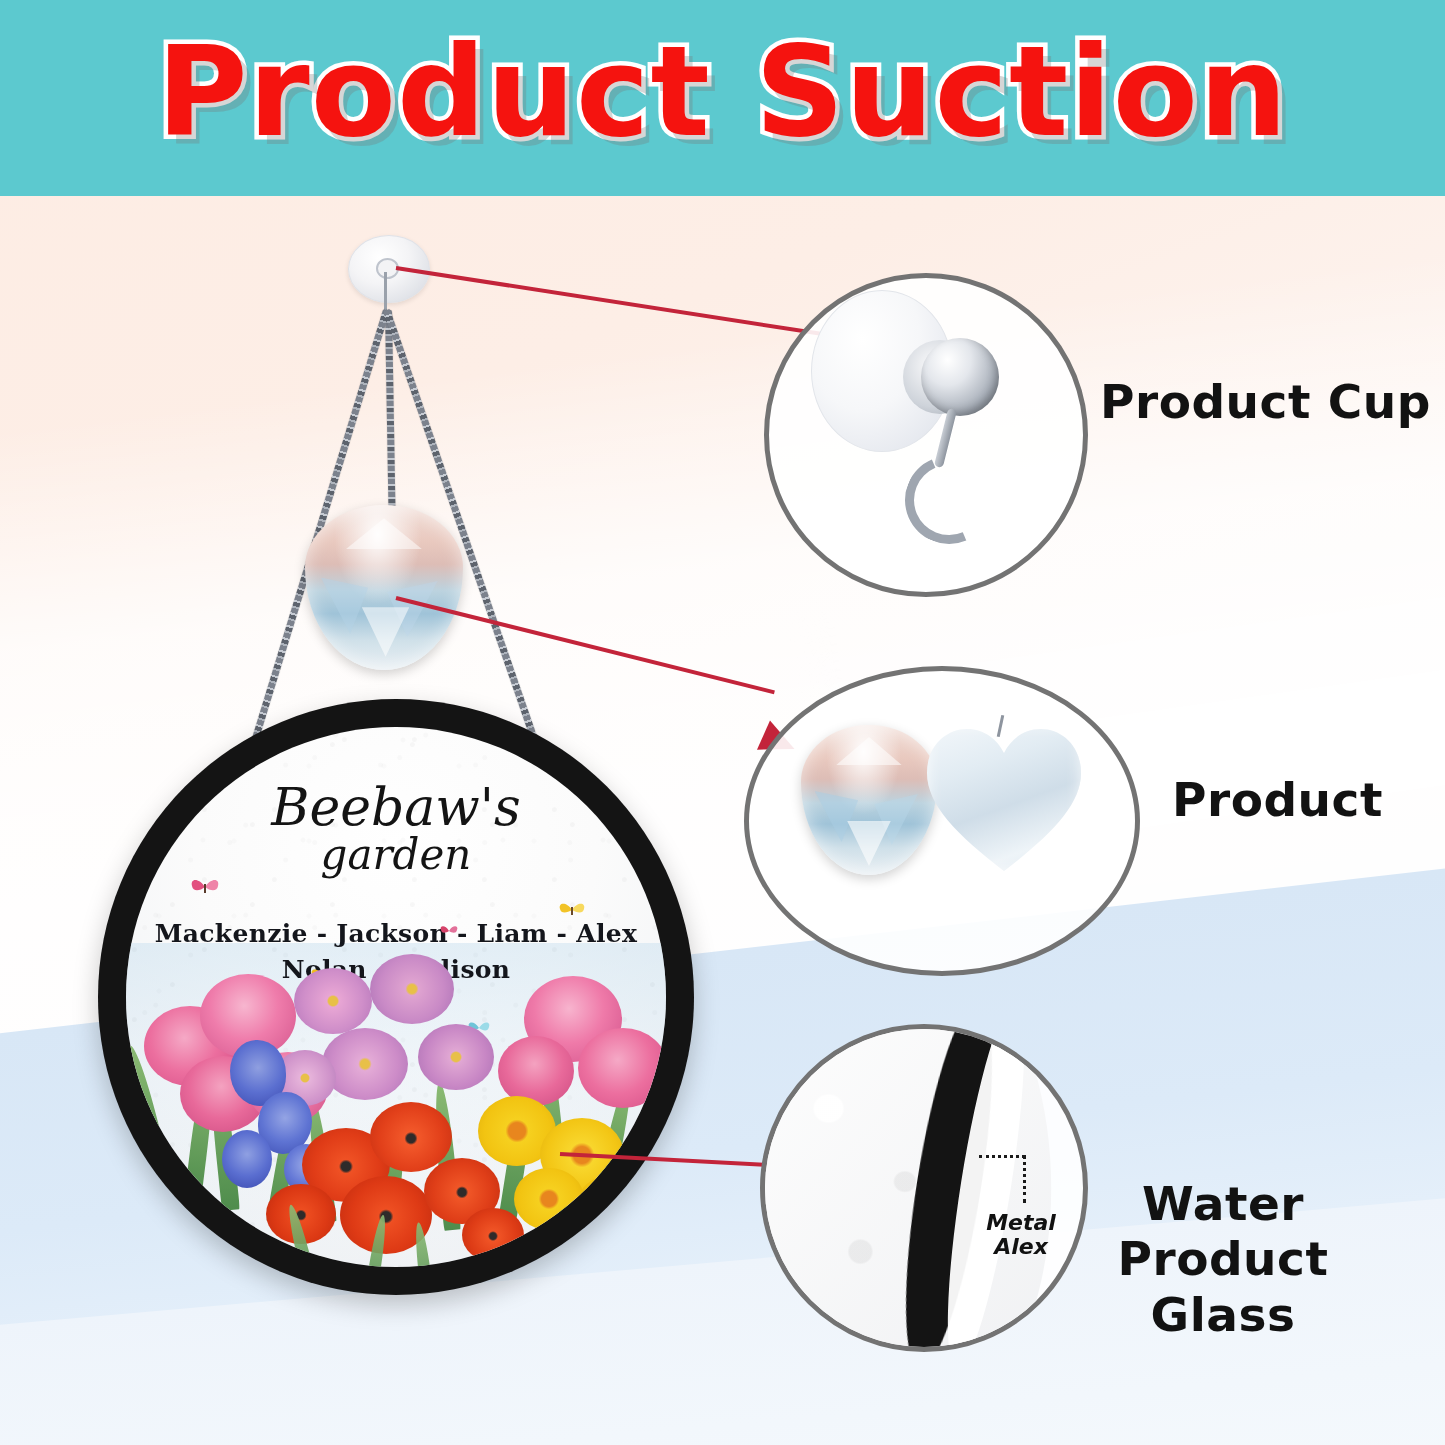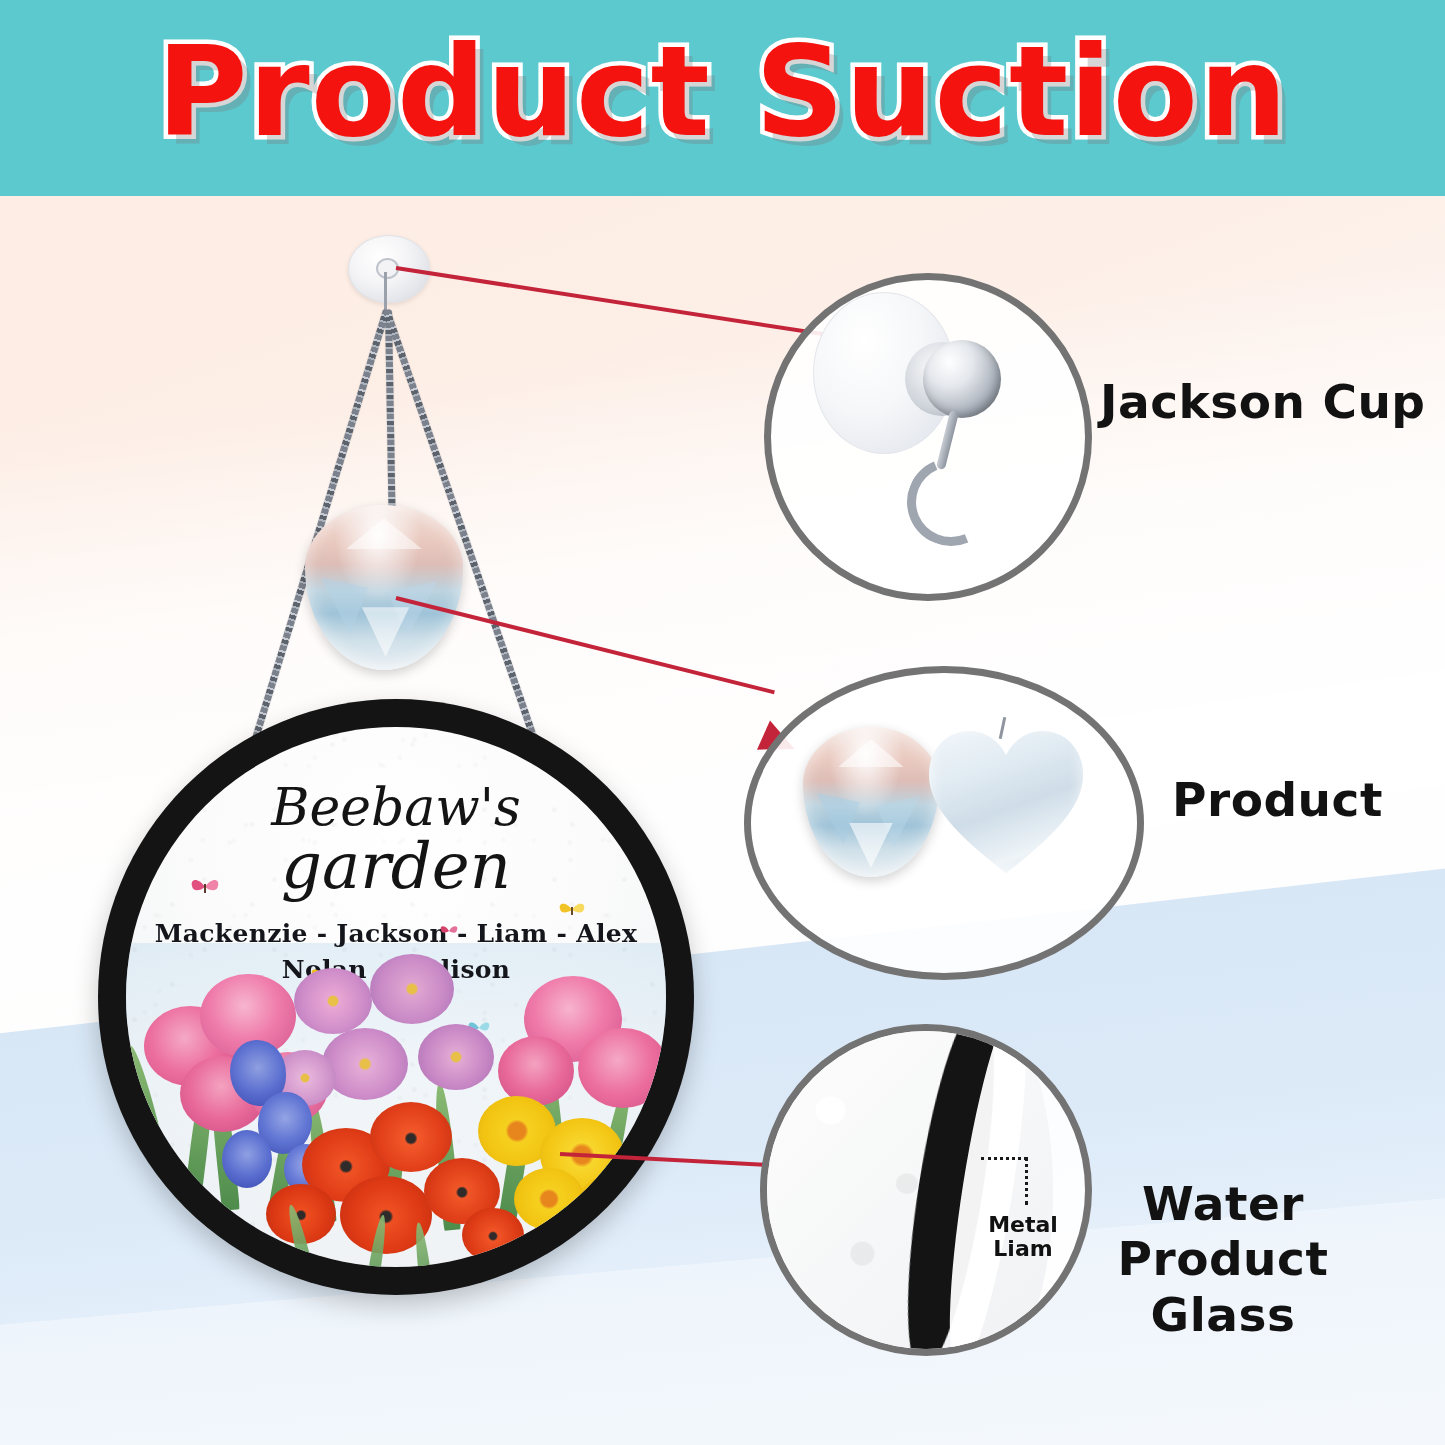--- a/index.html
+++ b/index.html
@@ -32,22 +32,22 @@
     position:absolute;left:0;top:30px;width:1445px;text-align:center;
     font-family:"DejaVu Sans", sans-serif;
     font-weight:bold;font-size:124px;letter-spacing:1px;line-height:1;
     color:#f5130f;
     -webkit-text-stroke:9px #ffffff;
     paint-order:stroke fill;
     text-shadow:8px 9px 0 rgba(120,120,120,.30);
   }
 
   
-  .callout{position:absolute;border:7px solid #737373;border-radius:50%;
-     background:rgba(255,255,255,.90);overflow:hidden;}
+  .callout{position:absolute;border:5px solid #737373;border-radius:50%;
+     background:rgba(255,255,255,.90);overflow:hidden;font-style:italic;}
   .callout.c1{left:764px;top:273px;width:314px;height:314px;}
   .callout.c2{left:744px;top:666px;width:386px;height:300px;border-radius:50%;}
   .callout.c3{left:760px;top:1024px;width:318px;height:318px;}
 
   
   .leader{position:absolute;height:0;border-top:4px solid #c3243a;transform-origin:0 50%;}
   .arrowhead{position:absolute;width:0;height:0;}
 
   
   .label{position:absolute;font-family:"DejaVu Sans", sans-serif;font-weight:bold;
@@ -88,21 +88,21 @@
       radial-gradient(circle at 58% 22%,rgba(0,0,0,.05) 0 2px,transparent 3px),
       radial-gradient(circle at 77% 13%,rgba(0,0,0,.04) 0 2px,transparent 3px),
       radial-gradient(circle at 22% 36%,rgba(0,0,0,.04) 0 2px,transparent 3px),
       radial-gradient(circle at 68% 40%,rgba(0,0,0,.04) 0 2px,transparent 3px),
       radial-gradient(circle at 44% 52%,rgba(0,0,0,.03) 0 2px,transparent 3px);
     background-size:70px 70px,90px 90px,80px 80px,100px 100px,85px 85px,95px 95px,75px 75px;}
   .glass-sky{position:absolute;left:0;top:40%;width:100%;height:60%;
     background:linear-gradient(180deg,rgba(205,226,240,.55) 0%,rgba(222,236,246,.35) 40%,rgba(255,255,255,.1) 100%);}
   .sc-name{position:absolute;left:0;top:54px;width:100%;text-align:center;
     font-family:"DejaVu Serif", serif;font-style:italic;font-size:52px;color:#141414;line-height:1.02;}
-  .sc-name .l2{display:block;font-size:64px;}
+  .sc-name .l2{display:block;font-size:42px;}
   .sc-names-line{position:absolute;left:0;width:100%;text-align:center;
     font-family:"DejaVu Serif", serif;font-weight:bold;font-size:25px;color:#14161c;letter-spacing:.3px;}
 
   
   .meadow{position:absolute;left:0;bottom:0;width:100%;height:62%;overflow:hidden;}
   .blossom{position:absolute;border-radius:50%;}
   .leafblade{position:absolute;background:linear-gradient(180deg,#8cbb74,#4e8c4c);
      border-radius:60% 60% 6% 6%/80% 80% 10% 10%;transform-origin:50% 100%;}
   .butterfly{position:absolute;}
 
@@ -270,21 +270,21 @@
   <div class="leader" style="left:396px;top:266px;width:450px;transform:rotate(8.8deg);"></div>
   <div class="arrowhead" style="left:826px;top:352px;border-left:34px solid #c3243a;border-top:17px solid transparent;border-bottom:17px solid transparent;transform:rotate(8deg);"></div>
 
   <div class="callout c1">
     <div class="sc-disc" style="left:42px;top:12px;width:140px;height:160px;"></div>
     <div class="sc-collar" style="left:134px;top:62px;width:74px;height:74px;"></div>
     <div class="sc-knob" style="left:152px;top:60px;width:78px;height:78px;"></div>
     <div class="hook-stem" style="left:172px;top:130px;height:60px;transform:rotate(14deg);"></div>
     <div class="hook" style="left:136px;top:178px;width:70px;height:70px;transform:rotate(22deg);"></div>
   </div>
-  <div class="label" style="left:1100px;top:374px;">Jackson Cup</div>
+  <div class="label" style="left:1100px;top:374px;">Product Cup</div>
 
   <div class="leader" style="left:396px;top:596px;width:390px;transform:rotate(14deg);"></div>
   <div class="arrowhead" style="left:762px;top:726px;border-left:34px solid #c3243a;border-top:16px solid transparent;border-bottom:16px solid transparent;transform:rotate(24deg);"></div>
 
   <div class="callout c2">
     <div class="crystal-ball" style="left:52px;top:54px;width:136px;height:150px;">
       <div class="facet" style="left:26%;top:8%;width:48%;height:30%;clip-path:polygon(50% 0,100% 62%,0 62%);background:rgba(255,255,255,.55);"></div>
       <div class="facet" style="left:10%;top:44%;width:32%;height:34%;clip-path:polygon(0 0,100% 18%,62% 100%);background:rgba(170,205,228,.5);"></div>
       <div class="facet" style="left:54%;top:46%;width:32%;height:34%;clip-path:polygon(100% 0,0 20%,40% 100%);background:rgba(185,214,233,.45);"></div>
       <div class="facet" style="left:34%;top:64%;width:32%;height:30%;clip-path:polygon(50% 100%,0 0,100% 0);background:rgba(255,255,255,.6);"></div>
@@ -301,21 +301,21 @@
   <div class="callout c3">
     <div class="ripple-panel" style="clip-path:ellipse(72% 100% at 18% 50%);"></div>
     <div style="position:absolute;left:152px;top:-30px;width:64px;height:372px;background:#141414;
          border-radius:50%;transform:rotate(9deg);filter:blur(.4px);"></div>
     <div style="position:absolute;left:196px;top:-30px;width:50px;height:372px;background:#ffffff;
          border-radius:50%;transform:rotate(9deg);opacity:.95;"></div>
     <div class="dot-leader-v" style="left:258px;top:126px;height:48px;"></div>
     <div class="dot-leader" style="left:214px;top:126px;width:46px;"></div>
     <div class="metal-frame-label" style="left:196px;top:182px;width:120px;">
       <div>Metal</div>
-      <div>Liam</div>
+      <div>Alex</div>
     </div>
   </div>
   <div class="label" style="left:1068px;top:1156px;text-align:left;margin-top:20px;">
     <div style="text-align:center;width:310px;">Water</div>
     <div style="text-align:center;width:310px;">Product Glass</div>
   </div>
 
 </div>
 
 </body></html>

